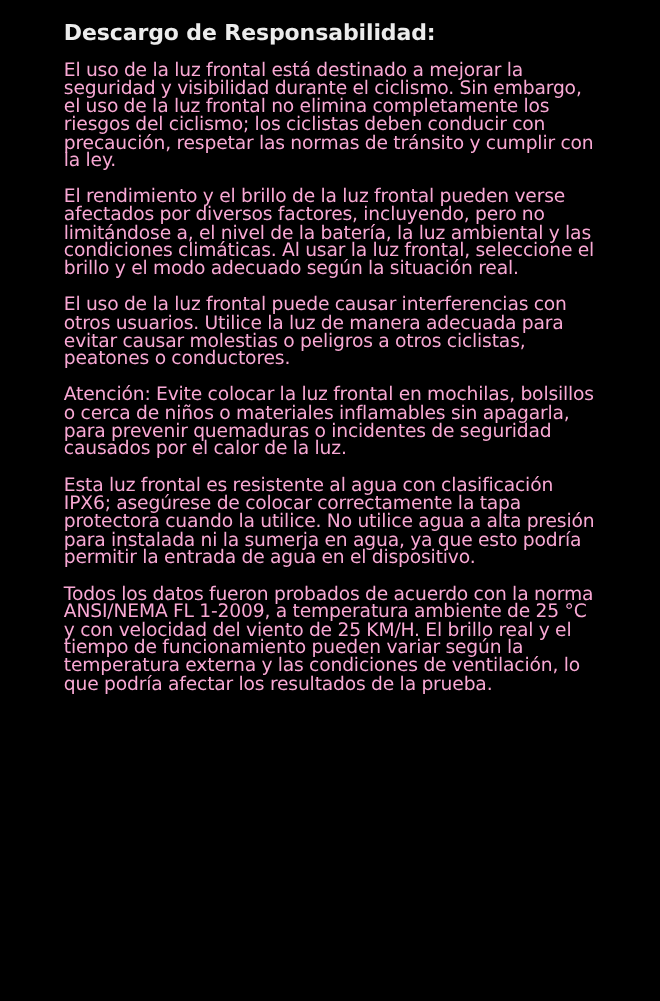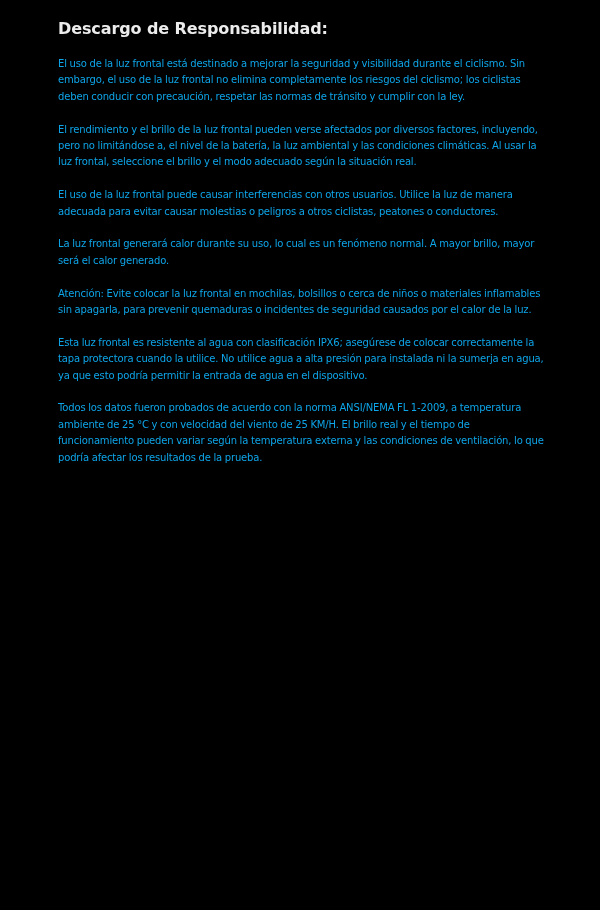--- a/index.html
+++ b/index.html
@@ -15,41 +15,40 @@
   }
   .doc {
     position: absolute;
     left: 58px;
     top: 18px;
     width: 486px;
     color: #e6e6e6;
     font-family: "DejaVu Sans", sans-serif;
   }
   .title {
-    font-size: 16px;
+    font-size: 20px;
     font-weight: bold;
     line-height: 22px;
     margin: 0 0 16px 0;
     color: #ececec;
     letter-spacing: -0.1px;
   }
   .para {
-    font-size: 10px;
+    font-size: 17px;
     line-height: 16.4px;
     margin: 0 0 16.4px 0;
-    color: #0ea5e9;
+    color: #f9a8d4;
     letter-spacing: -0.15px;
     word-spacing: -0.3px;
   }
 </style>
 </head>
 <body>
 
 <div class="doc">
   <h1 class="title">Descargo de Responsabilidad:</h1>
   <p class="para">El uso de la luz frontal está destinado a mejorar la seguridad y visibilidad durante el ciclismo. Sin embargo, el uso de la luz frontal no elimina completamente los riesgos del ciclismo; los ciclistas deben conducir con precaución, respetar las normas de tránsito y cumplir con la ley.</p>
   <p class="para">El rendimiento y el brillo de la luz frontal pueden verse afectados por diversos factores, incluyendo, pero no limitándose a, el nivel de la batería, la luz ambiental y las condiciones climáticas. Al usar la luz frontal, seleccione el brillo y el modo adecuado según la situación real.</p>
   <p class="para">El uso de la luz frontal puede causar interferencias con otros usuarios. Utilice la luz de manera adecuada para evitar causar molestias o peligros a otros ciclistas, peatones o conductores.</p>
-  <p class="para">La luz frontal generará calor durante su uso, lo cual es un fenómeno normal. A mayor brillo, mayor será el calor generado.</p>
   <p class="para">Atención: Evite colocar la luz frontal en mochilas, bolsillos o cerca de niños o materiales inflamables sin apagarla, para prevenir quemaduras o incidentes de seguridad causados por el calor de la luz.</p>
   <p class="para">Esta luz frontal es resistente al agua con clasificación IPX6; asegúrese de colocar correctamente la tapa protectora cuando la utilice. No utilice agua a alta presión para instalada ni la sumerja en agua, ya que esto podría permitir la entrada de agua en el dispositivo.</p>
   <p class="para">Todos los datos fueron probados de acuerdo con la norma ANSI/NEMA FL 1-2009, a temperatura ambiente de 25 °C y con velocidad del viento de 25 KM/H. El brillo real y el tiempo de funcionamiento pueden variar según la temperatura externa y las condiciones de ventilación, lo que podría afectar los resultados de la prueba.</p>
 </div>
 
 </body></html>

